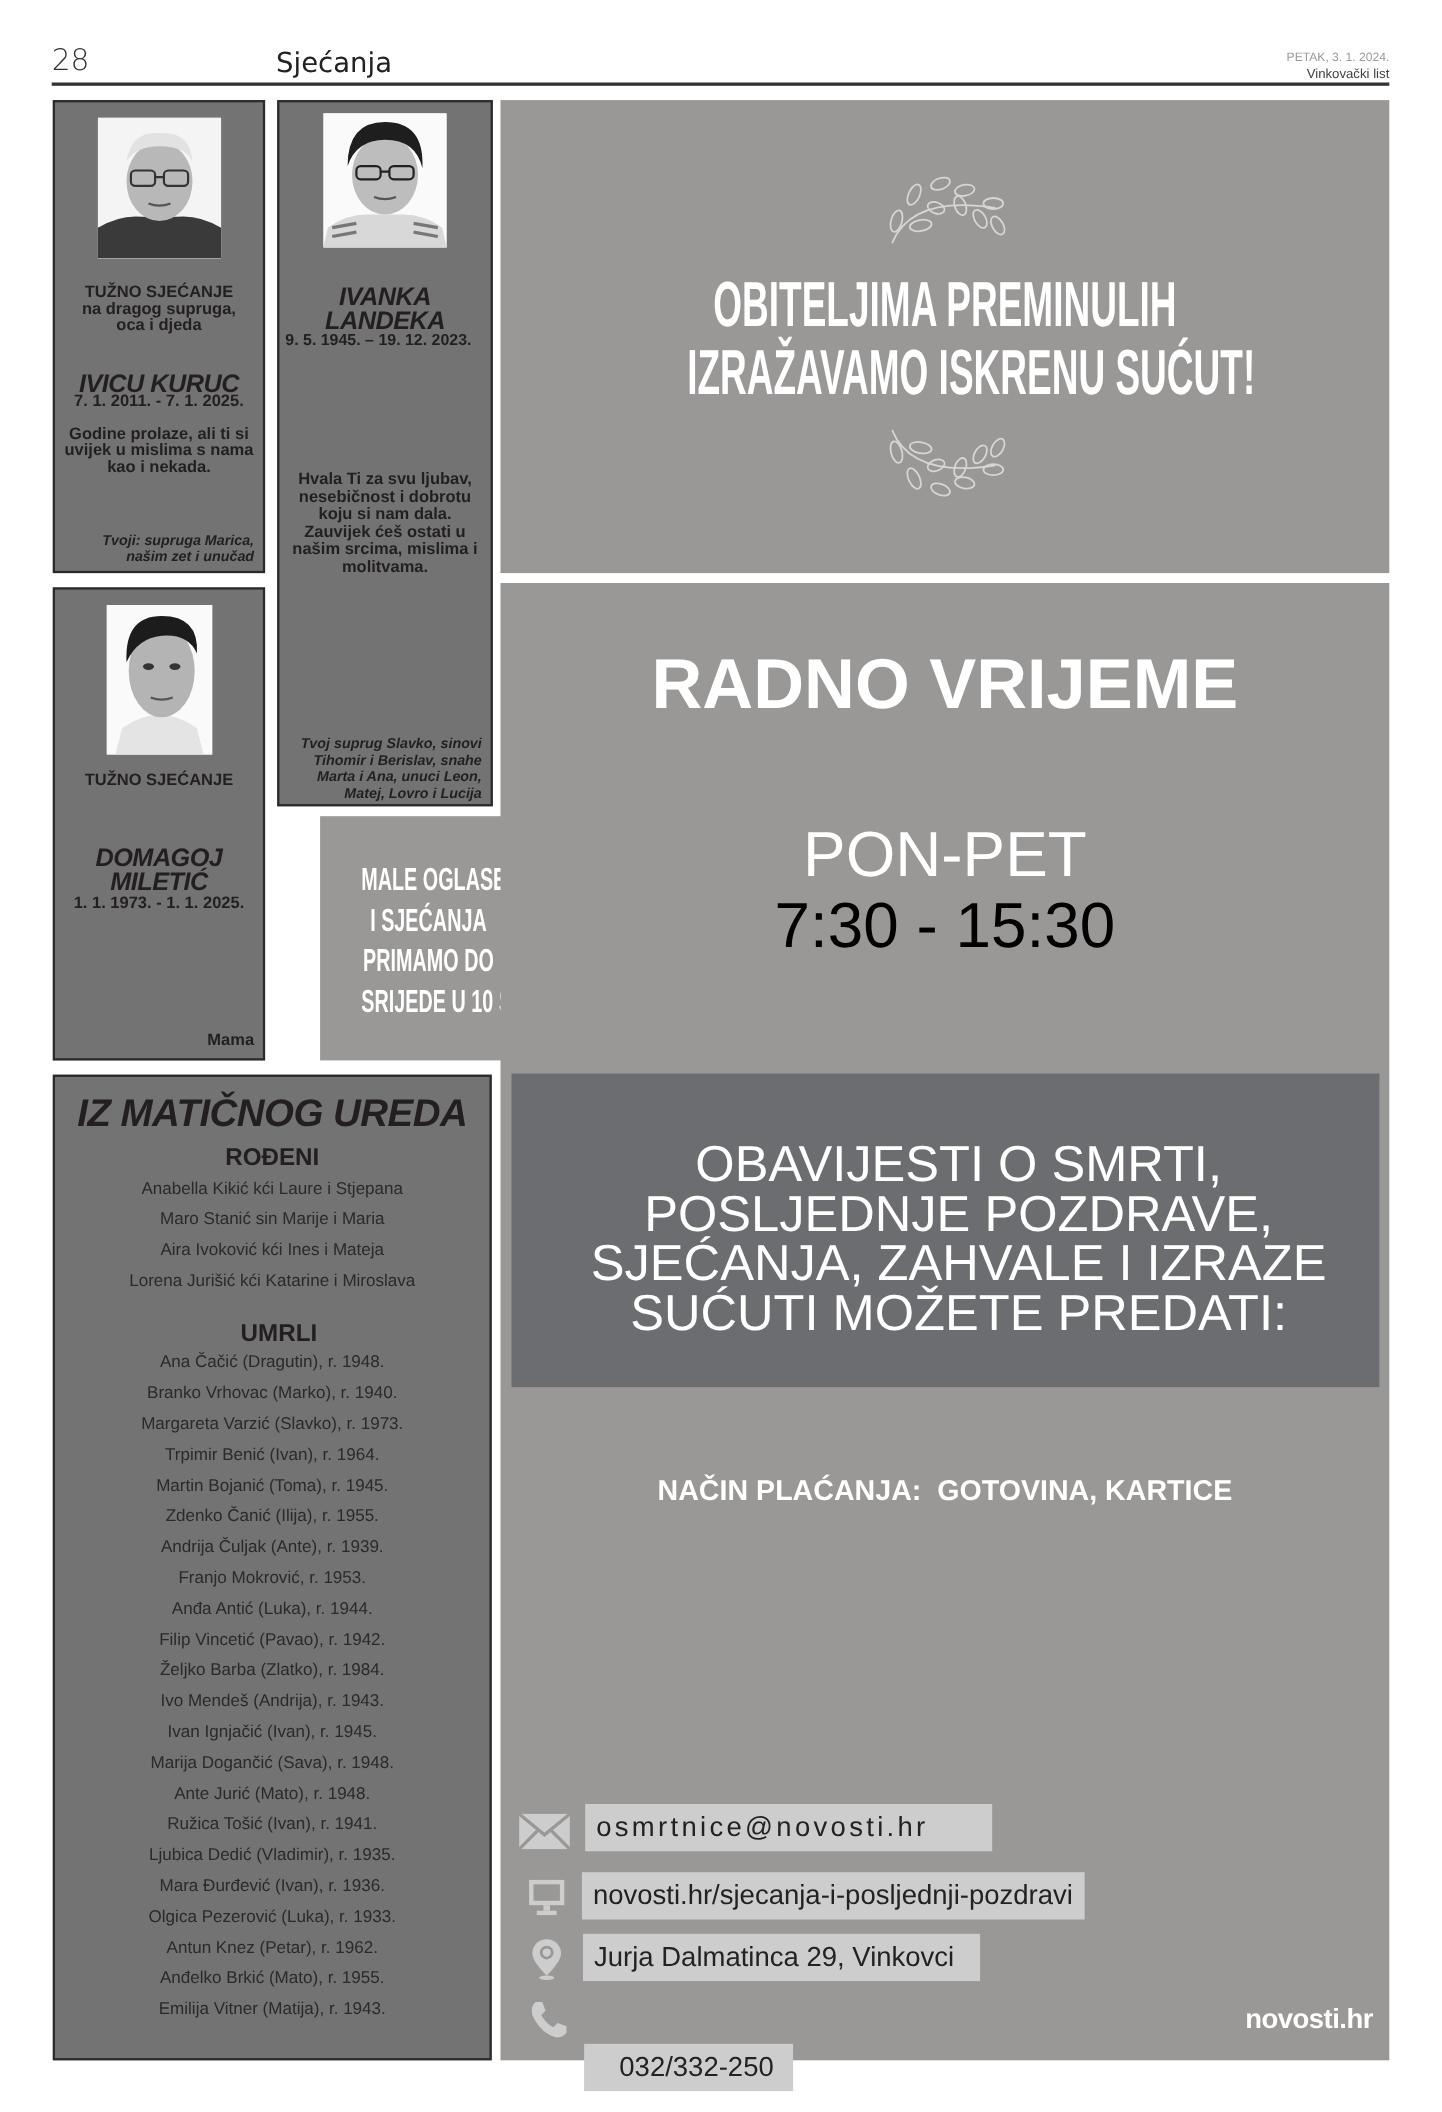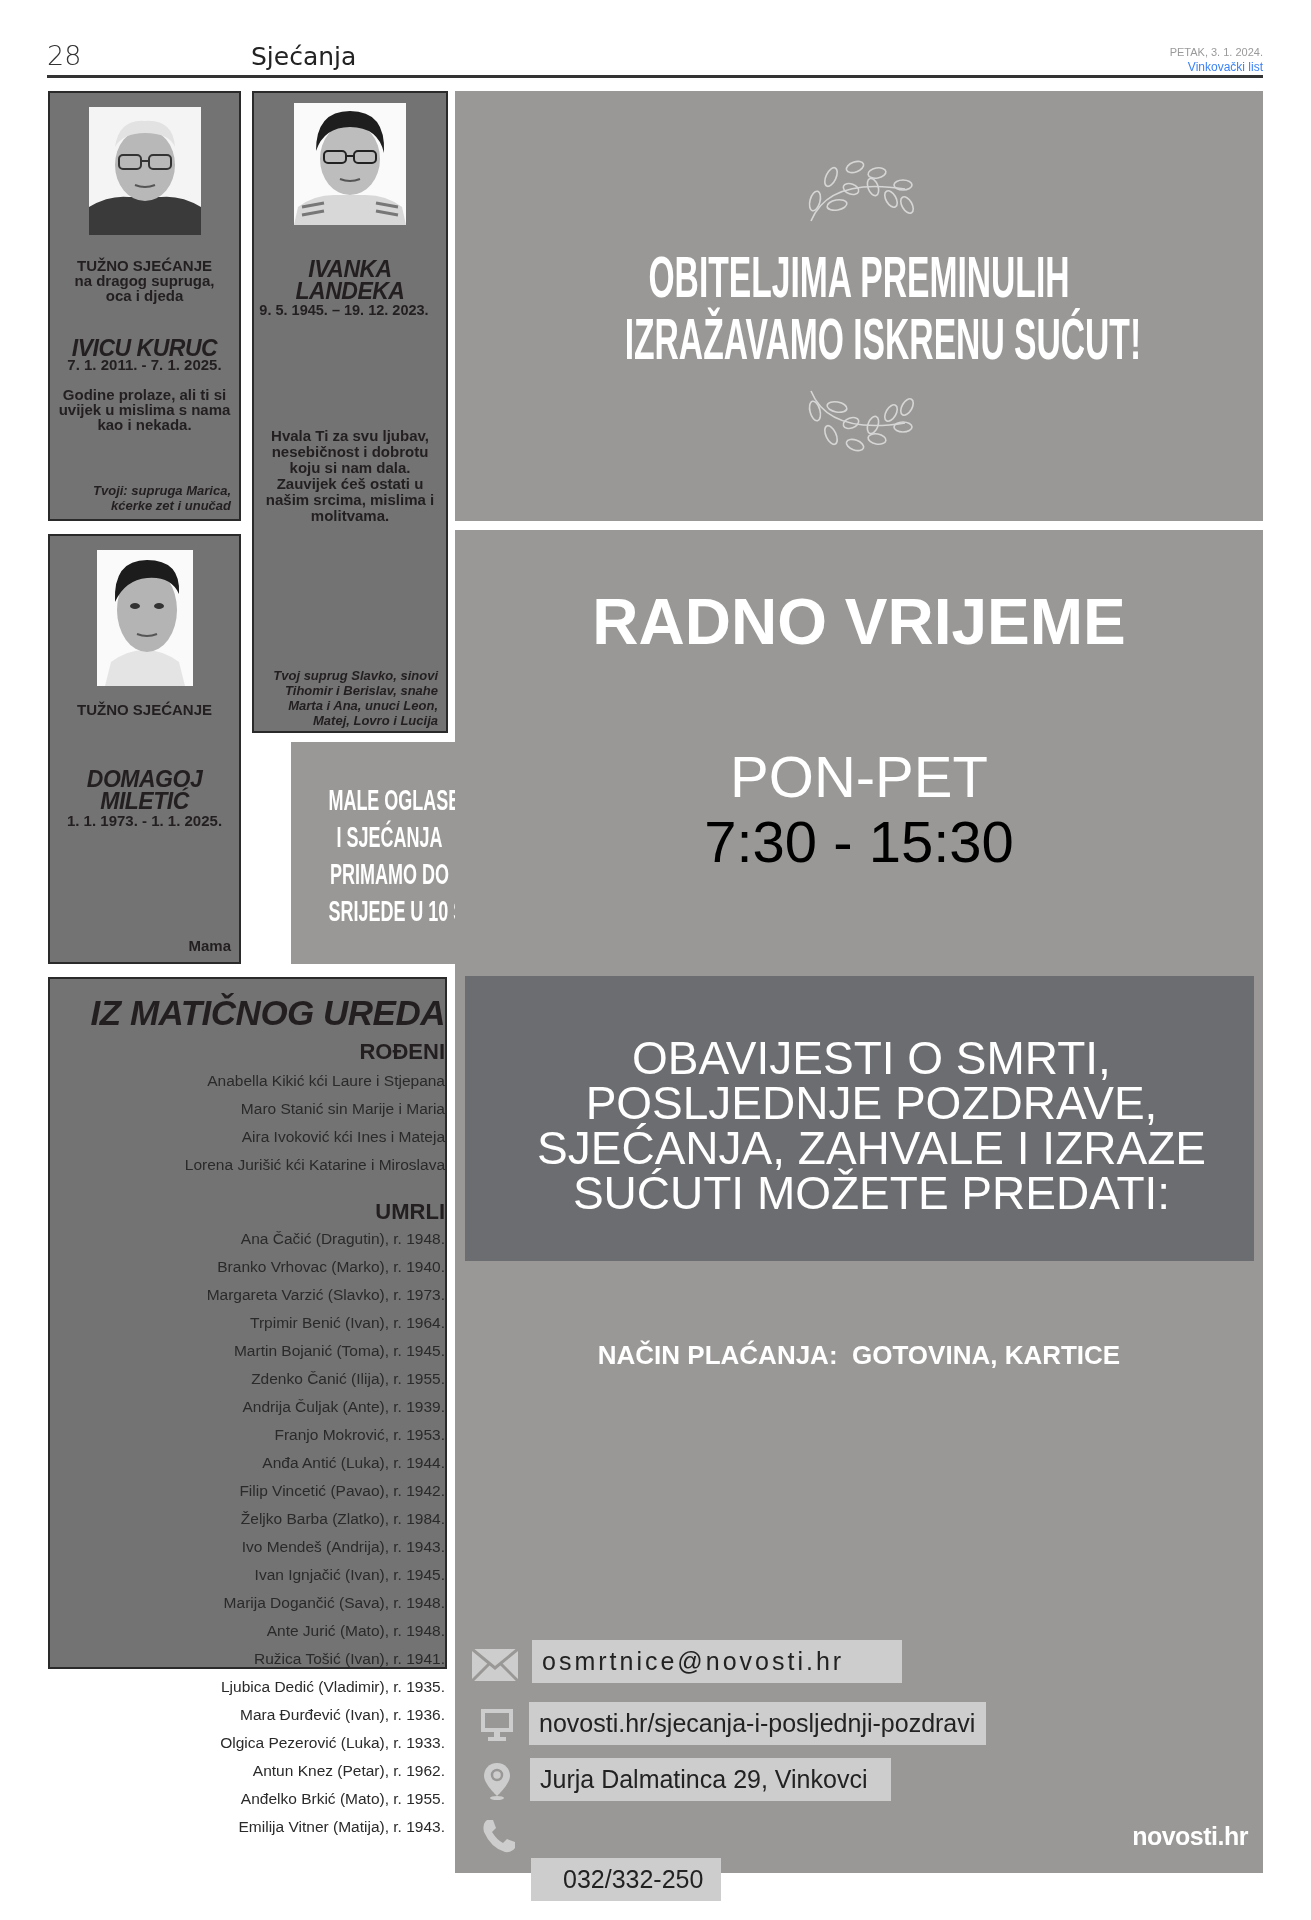--- a/index.html
+++ b/index.html
@@ -2,21 +2,21 @@
 <html><head>
 <meta charset="utf-8">
 <style>
   html, body { margin:0; padding:0; background:#ffffff; }
   body { width:1311px; height:1920px; position:relative; overflow:hidden; font-family:"Liberation Sans", sans-serif; color:#231f20; }
   .abs { position:absolute; }
   
   .page-num { left:47px; top:40px; font-size:27px; font-weight:300; color:#333; font-family:"DejaVu Sans", sans-serif; }
   .section { left:251px; top:42px; font-size:25px; color:#222; font-family:"DejaVu Sans", sans-serif; }
   .hdr-date { right:48px; top:46px; font-size:11px; color:#9a9a9a; text-align:right; }
-  .hdr-paper { right:48px; top:60px; font-size:12px; color:#3b82f6; text-align:right; }
+  .hdr-paper { right:48px; top:60px; font-size:12px; color:#404040; text-align:right; }
   .hdr-rule { left:47px; top:75px; width:1216px; height:3px; background:#333; }
 
   .box { border:2px solid #2a2a2a; box-sizing:border-box; background:#737373; text-align:center; }
   .photo { position:absolute; left:50%; transform:translateX(-50%); background:#fff; overflow:hidden; }
   .b { font-weight:bold; }
   .t13 { font-size:15px; line-height:15px; }
   .name { font-size:23px; font-weight:bold; font-style:italic; line-height:22px; letter-spacing:-0.5px; }
   .sig { position:absolute; right:8px; font-size:13px; font-weight:bold; font-style:italic; text-align:right; line-height:15px; }
 
   .gray { background:#999896; }
@@ -58,21 +58,21 @@
   </div>
   <div class="abs name" style="left:0;right:0;top:244px;">IVICU KURUC</div>
   <div class="abs b t13" style="left:0;right:0;top:264px;">7. 1. 2011. - 7. 1. 2025.</div>
   <div class="abs" style="left:0;right:0;top:294px;">
     <div class="b t13">Godine prolaze, ali ti si</div>
     <div class="b t13">uvijek u mislima s nama</div>
     <div class="b t13">kao i nekada.</div>
   </div>
   <div class="sig" style="top:390px;">
     <div>Tvoji: supruga Marica,</div>
-    <div>kćerke zet i unučad</div>
+    <div>našim zet i unučad</div>
   </div>
 </div>
 
 <div class="abs box" style="left:252px;top:91px;width:196px;height:642px;">
   <div class="photo" style="top:10px;width:112px;height:122px;">
     <svg width="112" height="122" viewBox="0 0 112 122">
       <rect width="112" height="122" fill="#fafafa"></rect>
       <path d="M0 122 L4 104 Q20 92 40 92 L72 92 Q92 92 108 104 L112 122 Z" fill="#d8d8d8"></path>
       <path d="M8 104 L30 100 M8 112 L30 108 M82 100 L104 104 M82 108 L104 112" stroke="#777" stroke-width="3"></path>
       <ellipse cx="56" cy="56" rx="30" ry="36" fill="#bdbdbd"></ellipse>
@@ -129,21 +129,21 @@
 
 <div class="abs gray" style="left:251px;top:742px;width:197px;height:222px;margin-left:40px;">
   <div class="abs" style="left:0;right:0;top:40px;text-align:center;">
     <div class="cond" style="font-size:29px;line-height:37px;">MALE OGLASE</div>
     <div class="cond" style="font-size:29px;line-height:37px;">I SJEĆANJA</div>
     <div class="cond" style="font-size:29px;line-height:37px;">PRIMAMO DO</div>
     <div class="cond" style="font-size:29px;line-height:37px;">SRIJEDE U 10 SATI</div>
   </div>
 </div>
 
-<div class="abs box" style="left:48px;top:977px;width:399px;height:692px;text-align:right;">
+<div class="abs box" style="left:48px;top:977px;width:399px;height:896px;">
   <div class="mat-title" style="margin-top:14px;">IZ MATIČNOG UREDA</div>
   <div class="mat-h" style="margin-top:6px;">ROĐENI</div>
   <div id="born-list" style="margin-top:2px;">
       <div class="mat-item">Anabella Kikić kći Laure i Stjepana</div>
       <div class="mat-item">Maro Stanić sin Marije i Maria</div>
       <div class="mat-item">Aira Ivoković kći Ines i Mateja</div>
       <div class="mat-item">Lorena Jurišić kći Katarine i Miroslava</div>
     </div>
   <div class="mat-h" style="margin-top:20px;padding-left:12px;">UMRLI</div>
   <div id="died-list">

